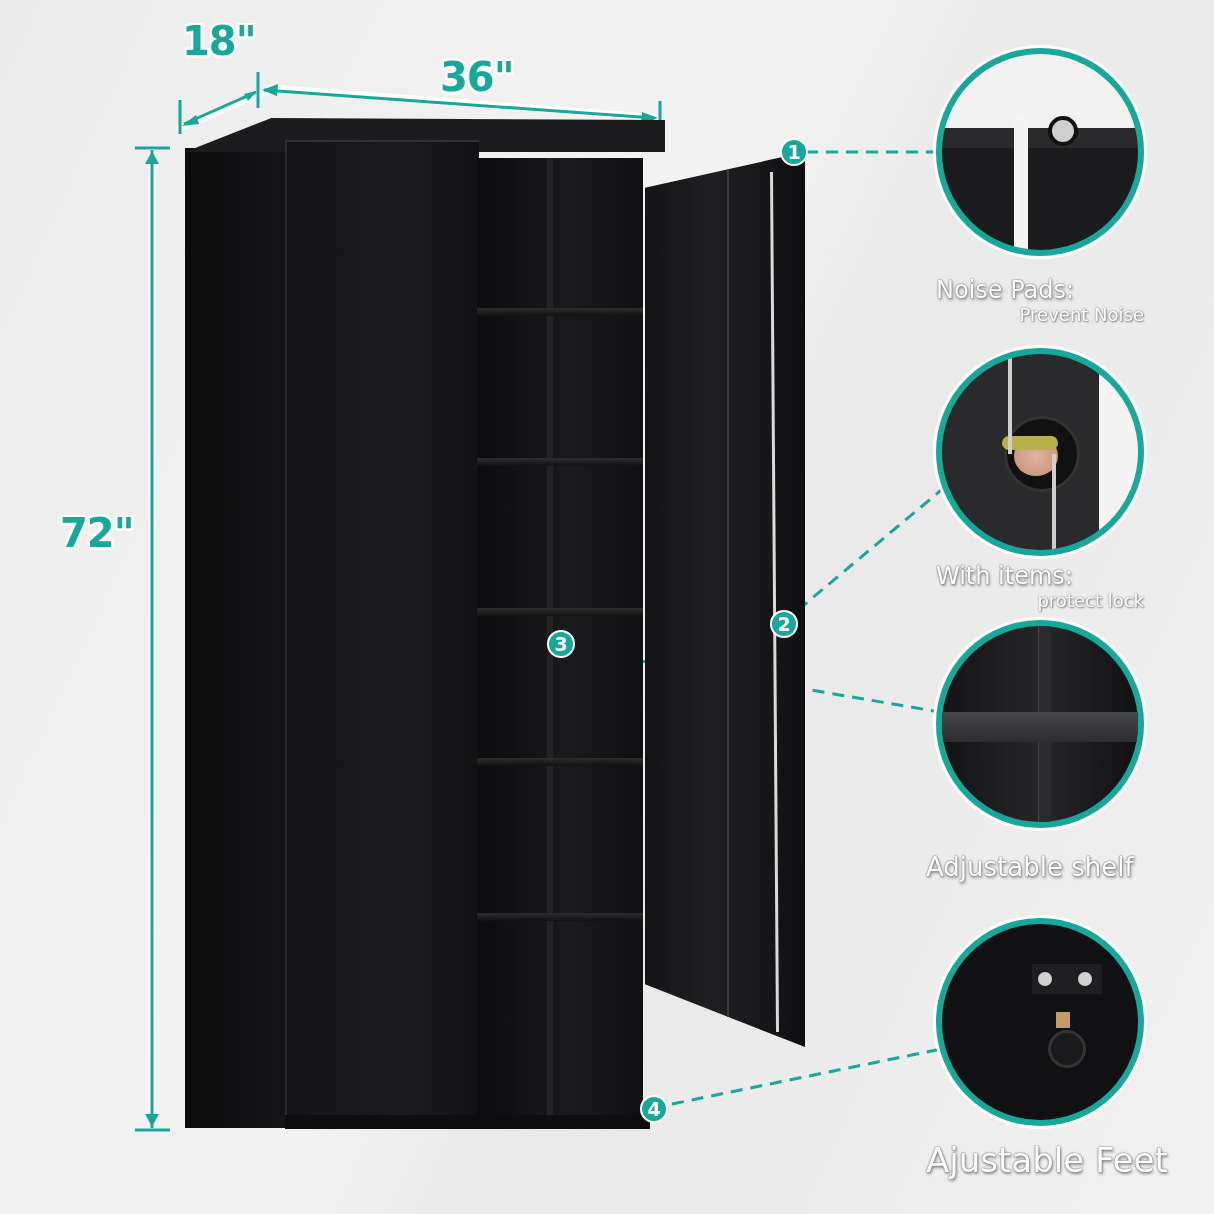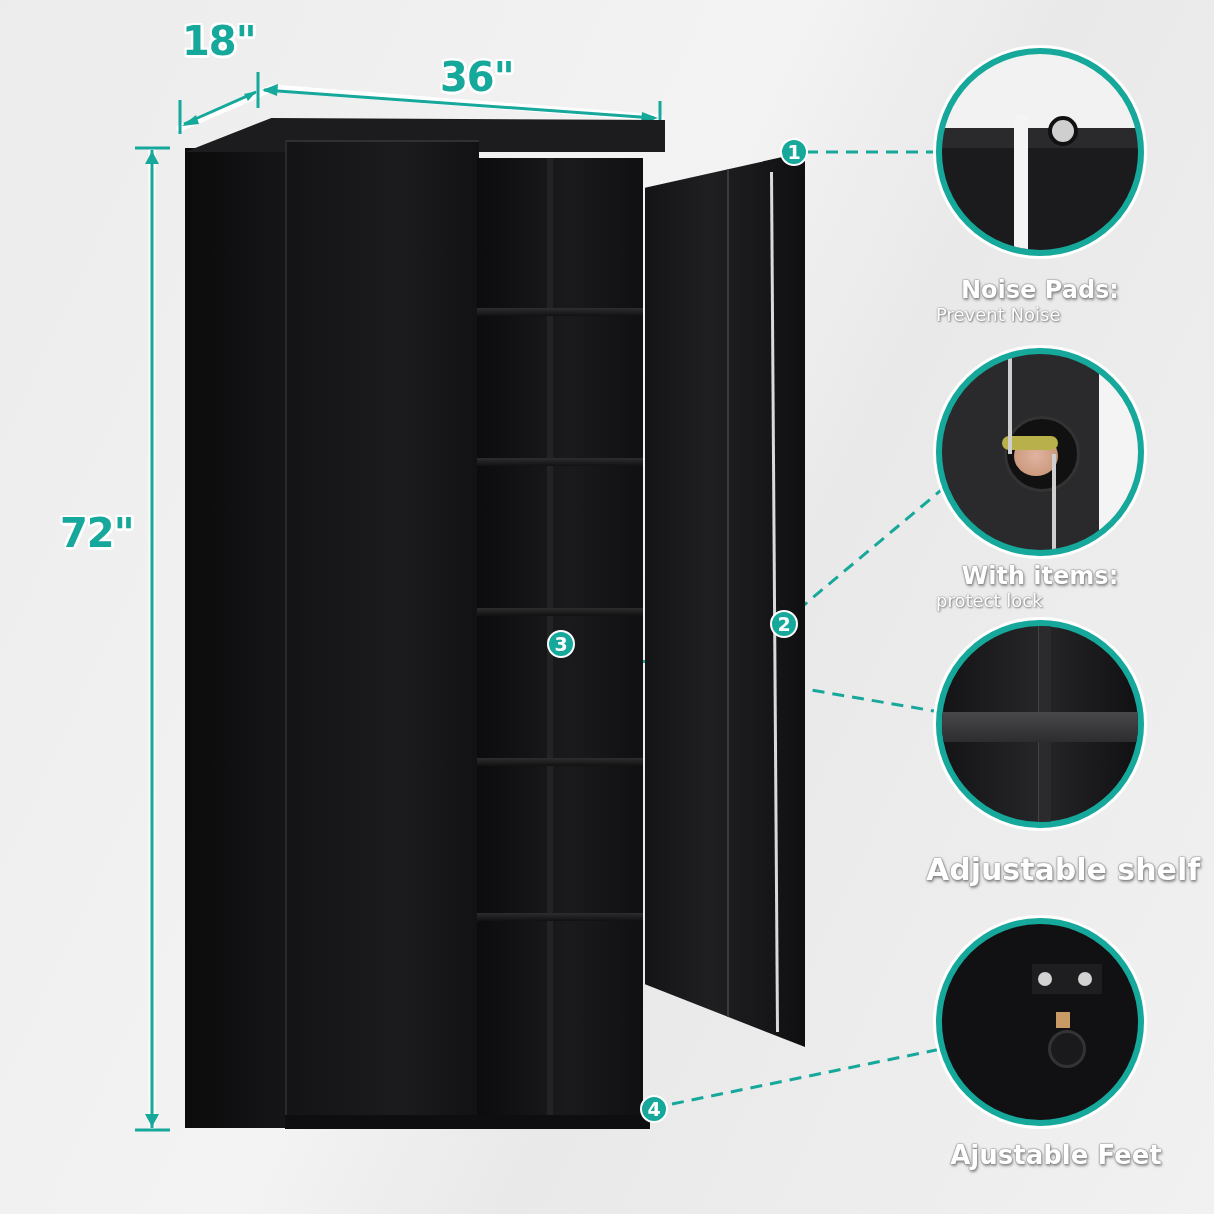--- a/index.html
+++ b/index.html
@@ -8,28 +8,28 @@
     background: linear-gradient(115deg, #ececec 0%, #f3f3f3 45%, #e9e9e9 60%, #f1f1f1 100%);
     font-family: "Liberation Sans", "DejaVu Sans", sans-serif;
   }
   .abs { position: absolute; }
   .dim-label {
     color: #16a89a; font-weight: 700; font-family: "DejaVu Sans", "Liberation Sans", sans-serif;
     text-shadow: 2px 2px 0 #fff, -2px -2px 0 #fff, 2px -2px 0 #fff, -2px 2px 0 #fff, 0 3px 0 #fff, 3px 0 0 #fff;
     letter-spacing: -1px;
   }
   .caption-title {
-    color: #fff; font-weight: 700; font-family: "DejaVu Sans", "Liberation Sans", sans-serif;
+    color: #fff; font-weight: 400; font-family: "DejaVu Sans", "Liberation Sans", sans-serif;
     text-shadow: 0 0 2px #777, 1px 2px 3px #888, 0 0 1px #555;
-    text-align: center; white-space: nowrap;
+    white-space: nowrap;
   }
   .caption-sub {
     color: #fff; font-family: "DejaVu Sans", "Liberation Sans", sans-serif;
     text-shadow: 0 0 2px #777, 1px 1px 2px #888;
-    text-align: left; white-space: nowrap;
+    text-align: right; white-space: nowrap;
   }
   .marker {
     width: 28px; height: 28px; border-radius: 50%;
     background: #16a89a; color: #fff; font-weight: 700; font-size: 19px;
     display: flex; align-items: center; justify-content: center;
     border: 2px solid #fff; box-sizing: border-box;
     font-family: "DejaVu Sans", sans-serif;
   }
   .inset {
     width: 208px; height: 208px; border-radius: 50%;
@@ -128,25 +128,25 @@
 <div class="abs" style="left:936px;top:562px;width:208px;">
   <div class="caption-title" style="font-size:24px;">With items:</div>
   <div class="caption-sub" style="font-size:18px;">protect lock</div>
 </div>
 
 <div class="abs inset" style="left:936px;top:620px;background:linear-gradient(90deg,#141416,#262629 50%,#111113);">
   <div class="abs" style="left:96px;top:0;width:12px;height:208px;background:#2b2b2e;border-left:1px solid #444;"></div>
   <div class="abs" style="left:0;top:86px;width:208px;height:30px;background:linear-gradient(#48484b,#2d2d30);"></div>
 </div>
 <div class="abs" style="left:926px;top:852px;width:240px;">
-  <div class="caption-title" style="font-size:30px;">Adjustable shelf</div>
+  <div class="caption-title" style="font-size:26px;">Adjustable shelf</div>
 </div>
 
 <div class="abs inset" style="left:936px;top:918px;background:#111113;">
   <div class="abs" style="left:90px;top:40px;width:70px;height:30px;background:#1e1e20;"></div>
   <div class="abs" style="left:96px;top:48px;width:14px;height:14px;border-radius:50%;background:#d2d2d2;"></div>
   <div class="abs" style="left:136px;top:48px;width:14px;height:14px;border-radius:50%;background:#d2d2d2;"></div>
   <div class="abs" style="left:106px;top:106px;width:32px;height:32px;border-radius:50%;background:#1a1a1c;border:3px solid #333;"></div>
   <div class="abs" style="left:114px;top:88px;width:14px;height:16px;background:#c89a66;"></div>
 </div>
 <div class="abs" style="left:926px;top:1140px;width:260px;">
-  <div class="caption-title" style="font-size:26px;">Ajustable Feet</div>
+  <div class="caption-title" style="font-size:34px;">Ajustable Feet</div>
 </div>
 
 </body></html>

